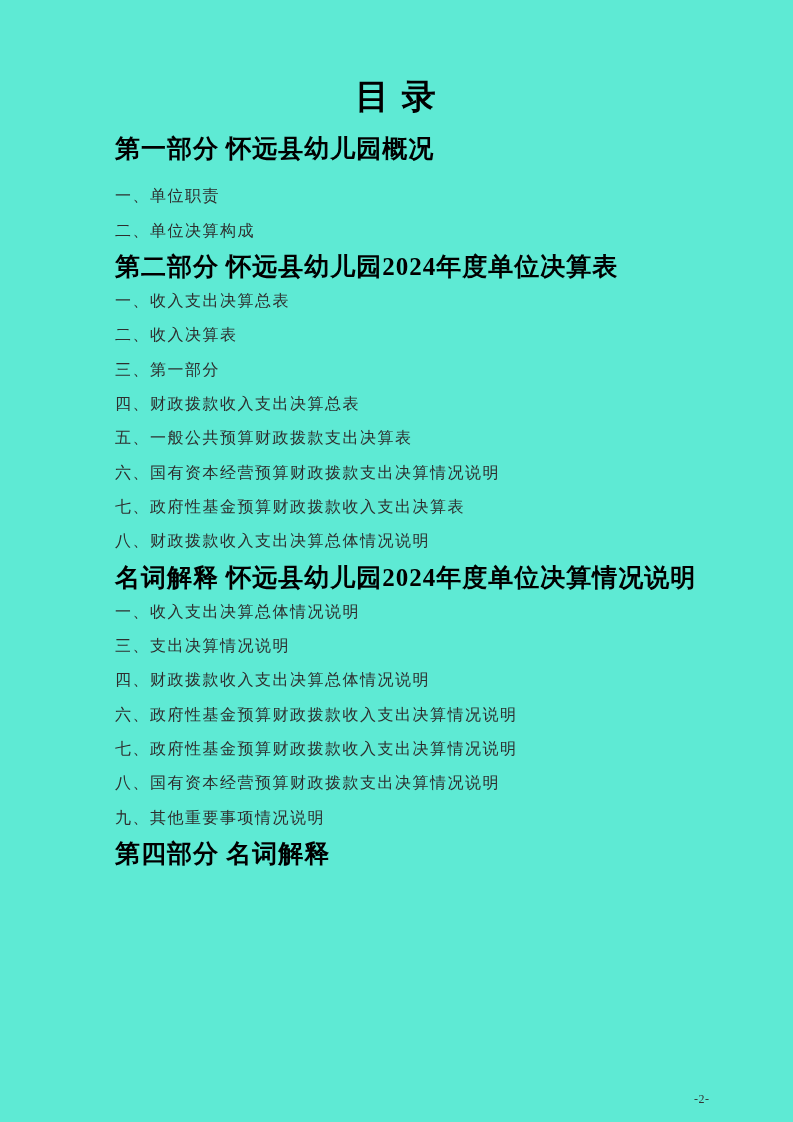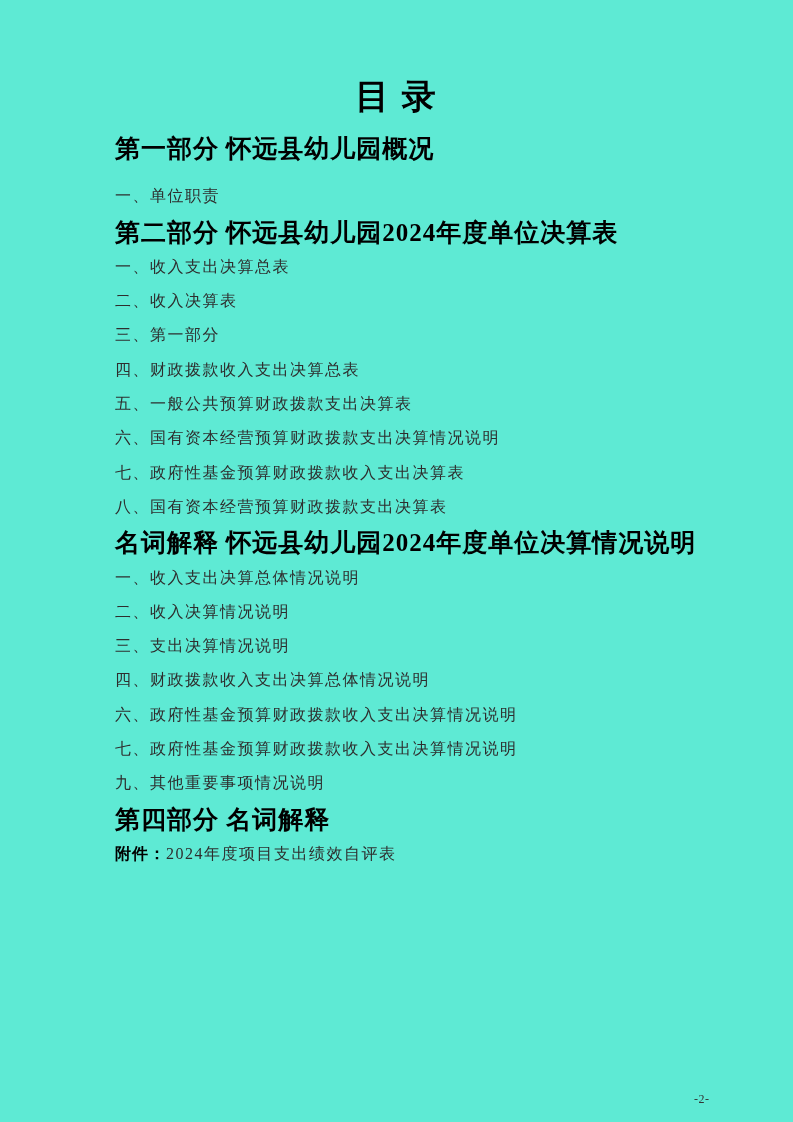--- a/index.html
+++ b/index.html
@@ -72,35 +72,35 @@
 </style>
 </head>
 <body>
 
 <div class="page">
   <div class="doc-title">目 录</div>
 
   <div class="toc">
       <div class="toc-entry heading">第一部分 怀远县幼儿园概况</div>
       <div class="toc-entry item">一、单位职责</div>
+      <div class="toc-entry item">二、单位决算构成</div>
       <div class="toc-entry heading">第二部分 怀远县幼儿园2024年度单位决算表</div>
       <div class="toc-entry item">一、收入支出决算总表</div>
       <div class="toc-entry item">二、收入决算表</div>
       <div class="toc-entry item">三、第一部分</div>
       <div class="toc-entry item">四、财政拨款收入支出决算总表</div>
       <div class="toc-entry item">五、一般公共预算财政拨款支出决算表</div>
       <div class="toc-entry item">六、国有资本经营预算财政拨款支出决算情况说明</div>
       <div class="toc-entry item">七、政府性基金预算财政拨款收入支出决算表</div>
-      <div class="toc-entry item">八、国有资本经营预算财政拨款支出决算表</div>
+      <div class="toc-entry item">八、财政拨款收入支出决算总体情况说明</div>
       <div class="toc-entry heading">名词解释 怀远县幼儿园2024年度单位决算情况说明</div>
       <div class="toc-entry item">一、收入支出决算总体情况说明</div>
-      <div class="toc-entry item">二、收入决算情况说明</div>
       <div class="toc-entry item">三、支出决算情况说明</div>
       <div class="toc-entry item">四、财政拨款收入支出决算总体情况说明</div>
       <div class="toc-entry item">六、政府性基金预算财政拨款收入支出决算情况说明</div>
       <div class="toc-entry item">七、政府性基金预算财政拨款收入支出决算情况说明</div>
+      <div class="toc-entry item">八、国有资本经营预算财政拨款支出决算情况说明</div>
       <div class="toc-entry item">九、其他重要事项情况说明</div>
       <div class="toc-entry heading">第四部分 名词解释</div>
-      <div class="toc-entry attachment"><span class="att-label">附件：</span><span>2024年度项目支出绩效自评表</span></div>
     </div>
 
   <div class="page-number">-2-</div>
 </div>
 
 </body></html>

